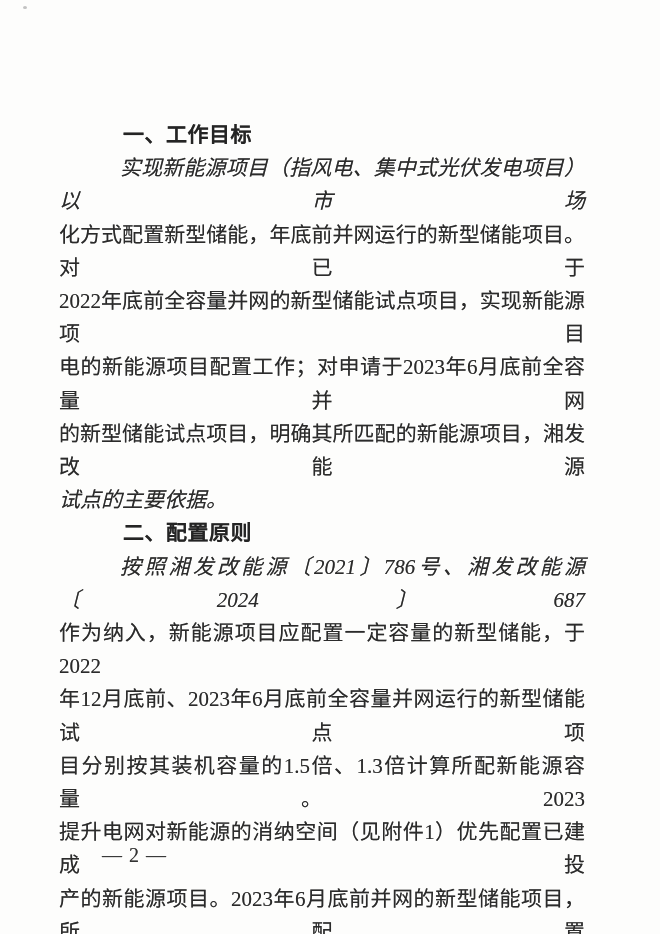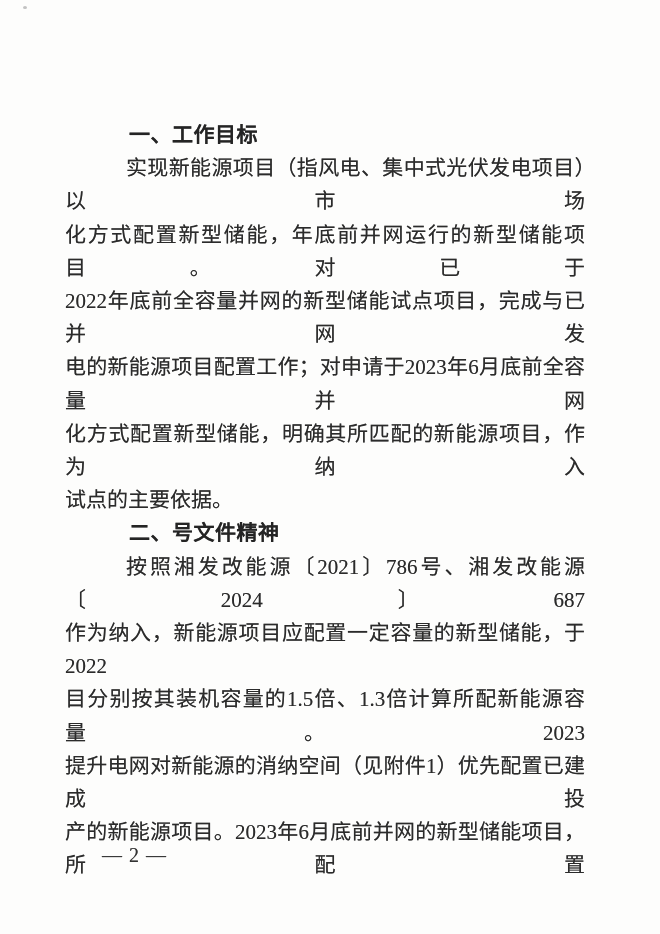--- a/index.html
+++ b/index.html
@@ -32,62 +32,64 @@
     width: 526px;
   }
   .line {
     font-size: 21px;
     line-height: 33.2px;
     color: #2b2b2b;
     text-align: justify;
     text-align-last: justify;
     text-justify: inter-character;
     text-shadow: 0 0 0.5px rgba(45,45,45,0.55);
-    margin-left: 6px;
   }
   .line.heading {
     font-family: "DejaVu Sans", "Liberation Sans", sans-serif;
     font-weight: 700;
     font-size: 21px;
     letter-spacing: 0.5px;
     color: #242424;
     text-align: left;
     text-align-last: left;
     text-indent: 64px;
   }
   .line.first {
     text-indent: 61px;
+    font-style: italic;
   }
   .line.last {
     text-align-last: left;
+    font-style: italic;
   }
   .page-number {
     position: absolute;
     left: 102px;
     top: 844px;
     font-size: 20px;
     color: #333333;
     letter-spacing: 1px;
     text-shadow: 0 0 0.5px rgba(45,45,45,0.5);
   }
 </style>
 </head>
 <body>
 
 <div class="scan-page">
   <span class="speck"></span>
   <div class="doc-lines">
       <div class="line heading">一、工作目标</div>
       <div class="line first">实现新能源项目（指风电、集中式光伏发电项目）以市场</div>
       <div class="line full">化方式配置新型储能，年底前并网运行的新型储能项目。对已于</div>
-      <div class="line full">2022年底前全容量并网的新型储能试点项目，完成与已并网发</div>
+      <div class="line full">2022年底前全容量并网的新型储能试点项目，实现新能源项目</div>
       <div class="line full">电的新能源项目配置工作；对申请于2023年6月底前全容量并网</div>
-      <div class="line full">化方式配置新型储能，明确其所匹配的新能源项目，作为纳入</div>
+      <div class="line full">的新型储能试点项目，明确其所匹配的新能源项目，湘发改能源</div>
       <div class="line last">试点的主要依据。</div>
-      <div class="line heading">二、号文件精神</div>
+      <div class="line heading">二、配置原则</div>
       <div class="line first">按照湘发改能源〔2021〕786号、湘发改能源〔2024〕687</div>
       <div class="line full">作为纳入，新能源项目应配置一定容量的新型储能，于2022</div>
+      <div class="line full">年12月底前、2023年6月底前全容量并网运行的新型储能试点项</div>
       <div class="line full">目分别按其装机容量的1.5倍、1.3倍计算所配新能源容量。2023</div>
       <div class="line full">提升电网对新能源的消纳空间（见附件1）优先配置已建成投</div>
       <div class="line full">产的新能源项目。2023年6月底前并网的新型储能项目，所配置</div>
     </div>
   <div class="page-number">— 2 —</div>
 </div>
 
 </body></html>

